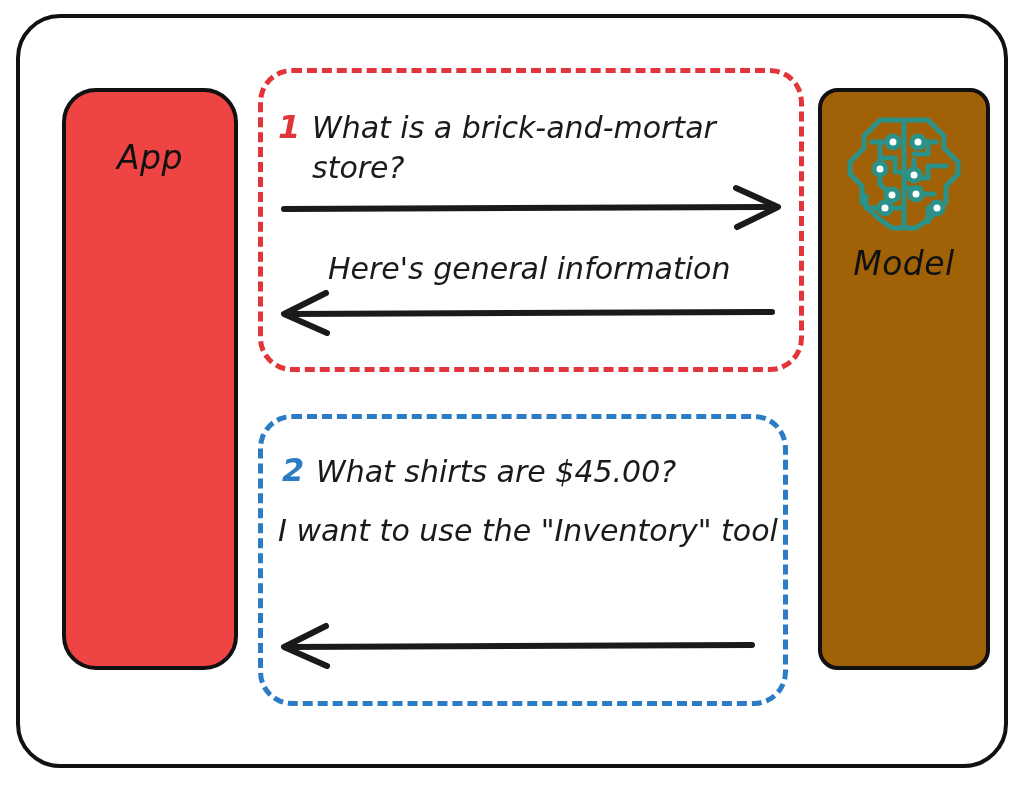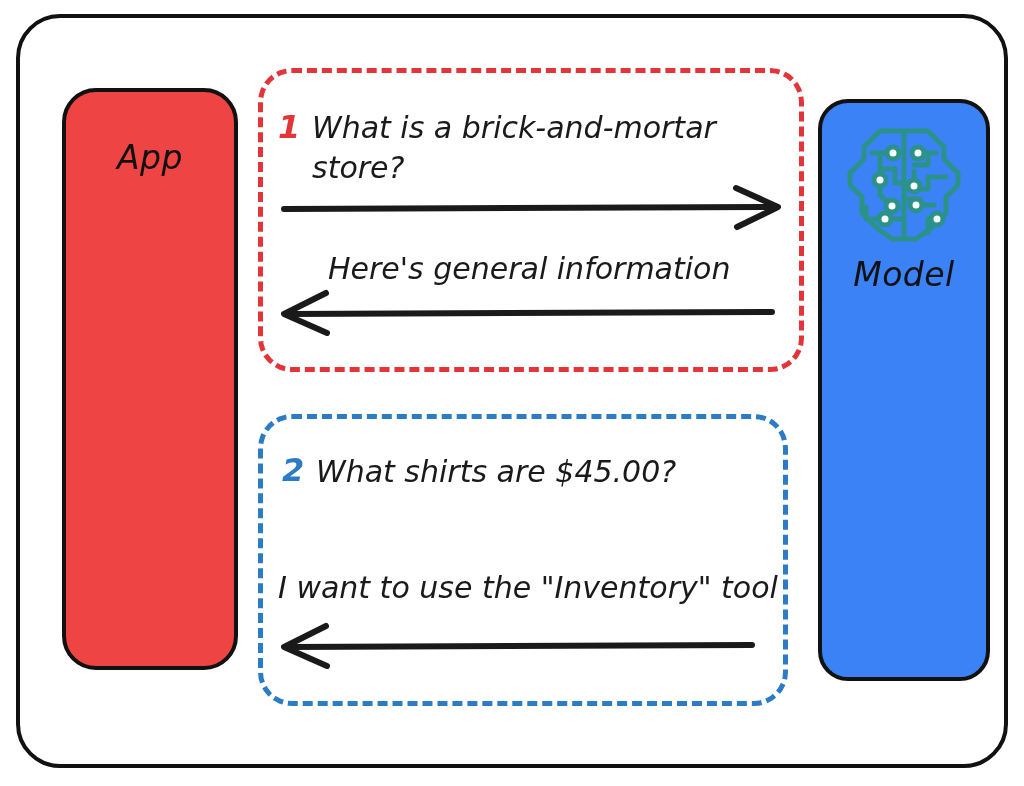--- a/index.html
+++ b/index.html
@@ -57,27 +57,27 @@
     color: #111111;
     font-family: "DejaVu Sans", sans-serif;
     font-style: italic;
     letter-spacing: 0.5px;
   }
 
   
   .model-column {
     position: absolute;
     left: 818px;
-    top: 99px;
+    top: 88px;
     width: 172px;
     height: 582px;
     border: 4px solid #111111;
-    border-radius: 30px;
-    box-sizing: border-box;
-    background: #3b82f6;
+    border-radius: 20px;
+    box-sizing: border-box;
+    background: #a16207;
   }
   .model-icon {
     position: absolute;
     left: 50%;
     transform: translateX(-50%);
     top: 18px;
     width: 124px;
     height: 128px;
   }
   .model-label {
@@ -136,21 +136,21 @@
   .step-num.blue { color: #2b7cc4; }
 
   
   #msg-1-request  { left: 312px; top: 108px; width: 470px; }
   #num-1          { left: 278px; top: 108px; }
   #msg-1-response { left: 328px; top: 249px; width: 450px; }
 
   
   #msg-2-request  { left: 316px; top: 452px; width: 460px; font-style: italic; }
   #num-2          { left: 282px; top: 451px; }
-  #msg-2-response { left: 278px; top: 568px; width: 516px; }
+  #msg-2-response { left: 278px; top: 511px; width: 516px; }
 
   
   #arrows {
     position: absolute;
     left: 0; top: 0;
     width: 1024px;
     height: 786px;
     pointer-events: none;
   }
 </style>

